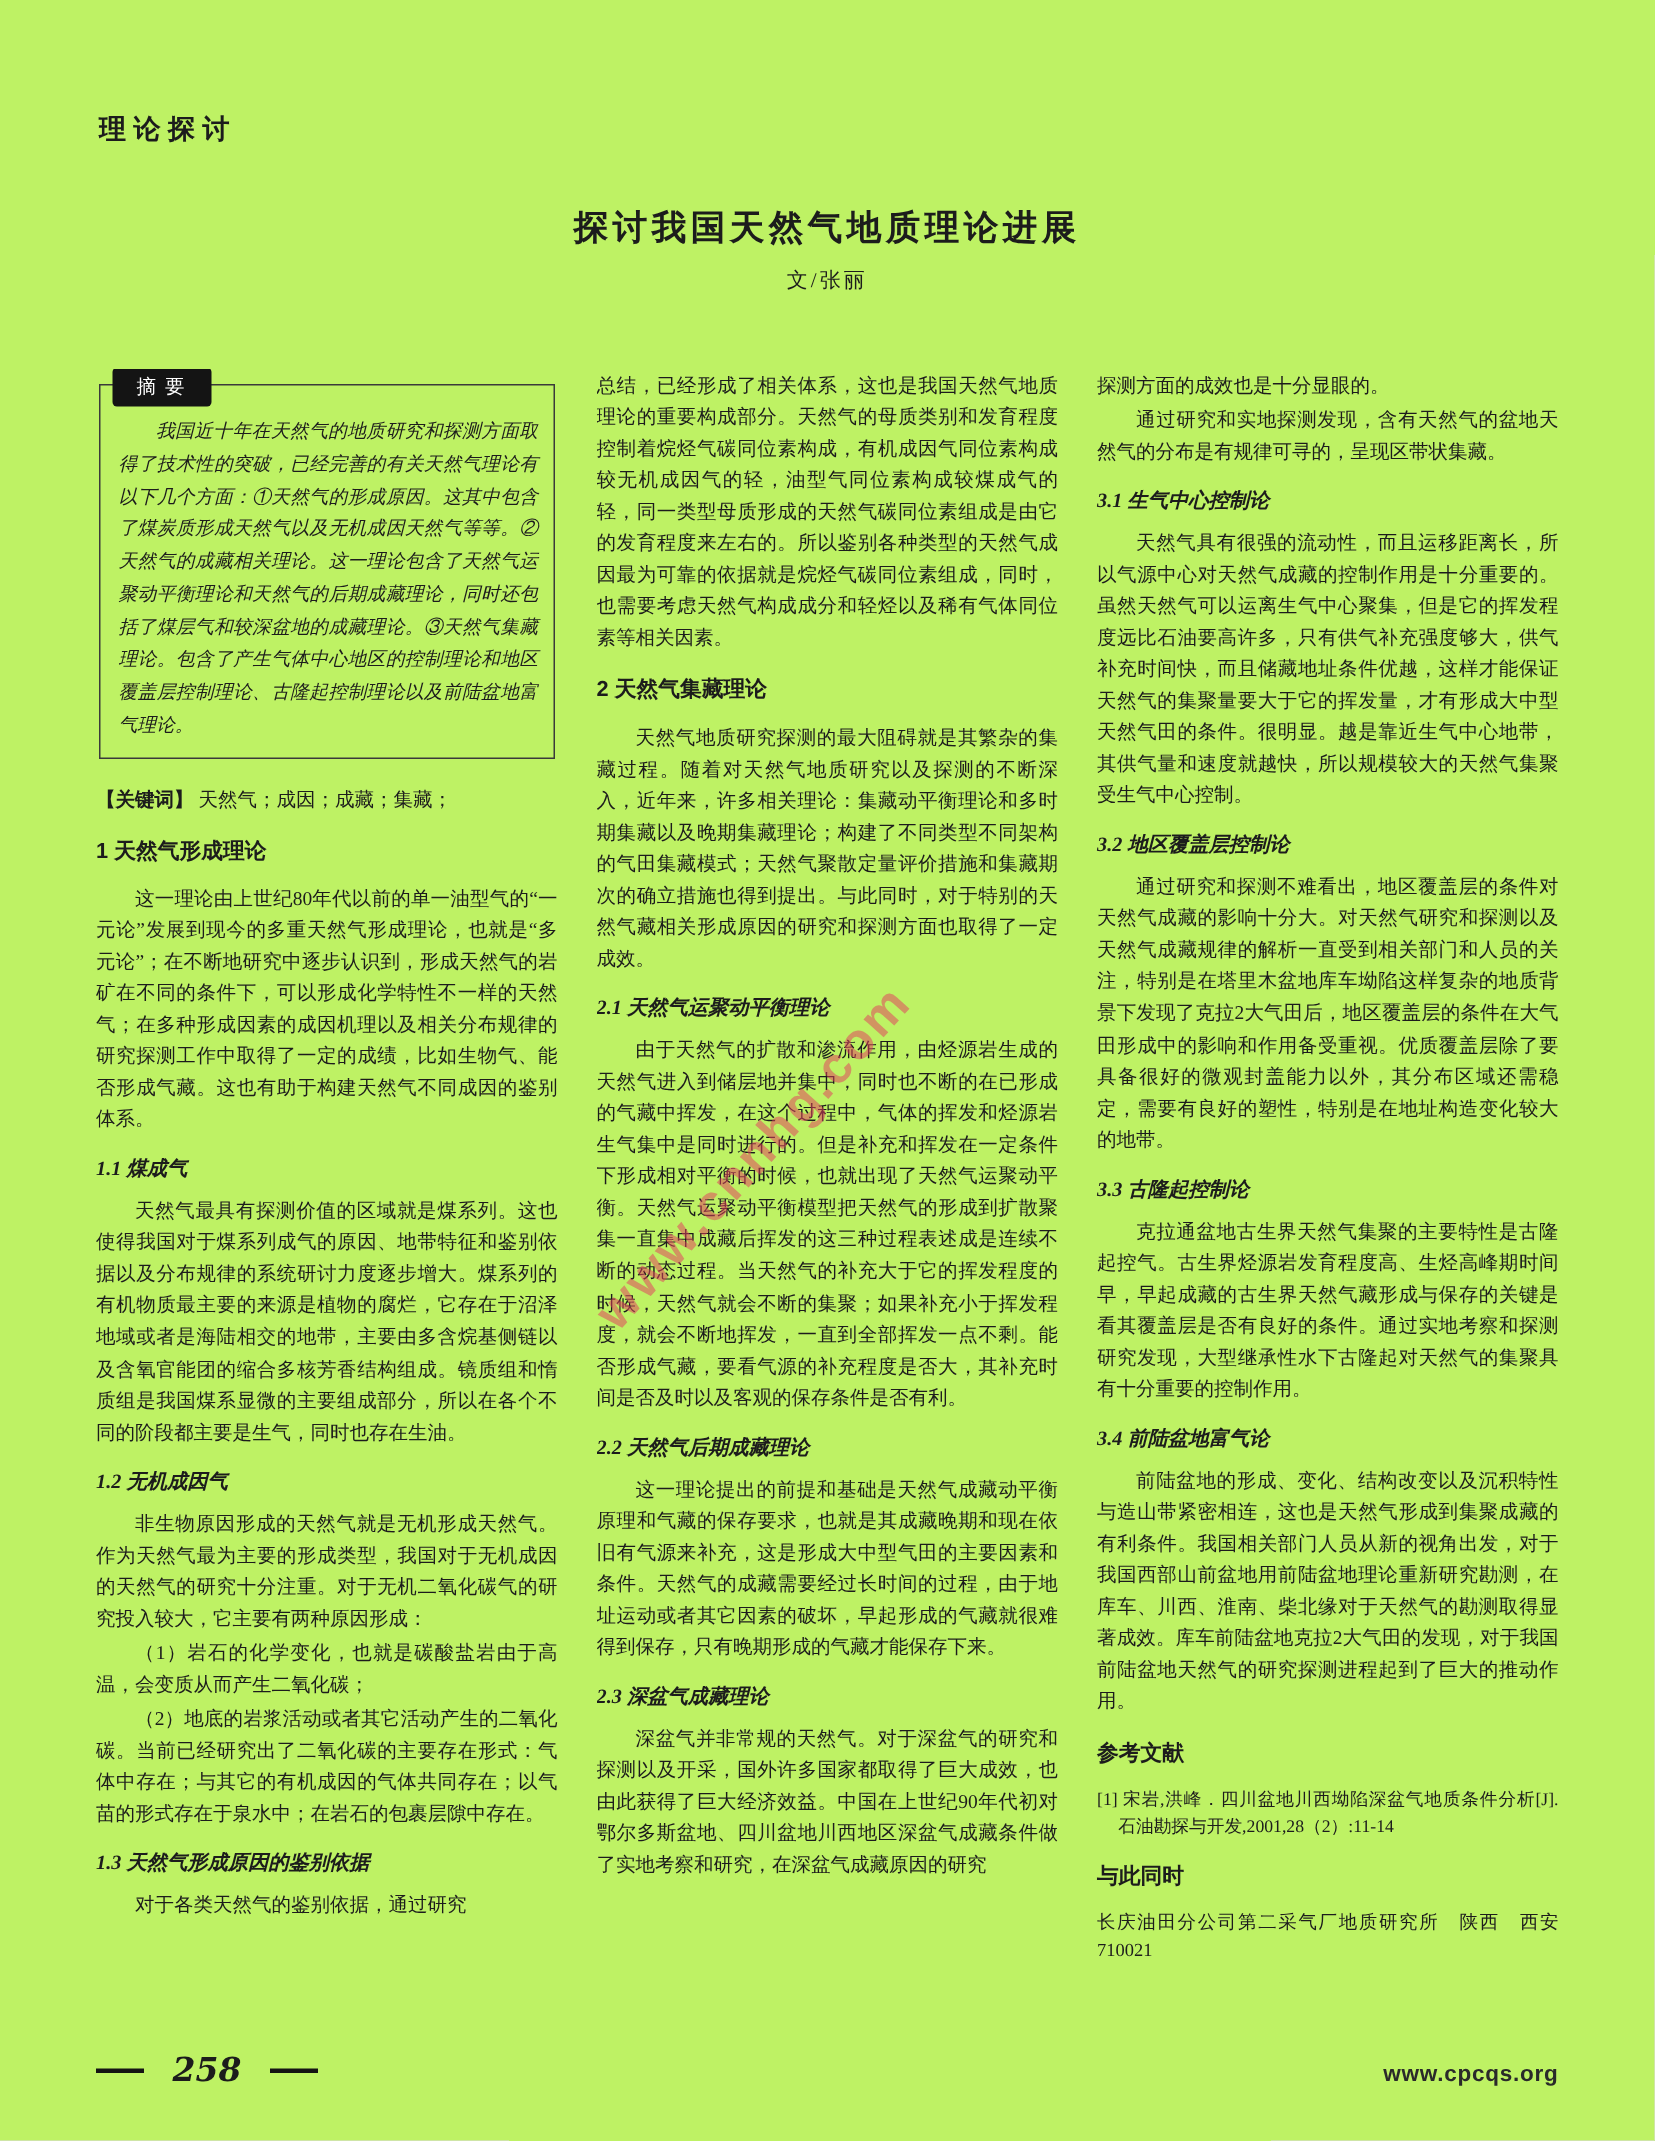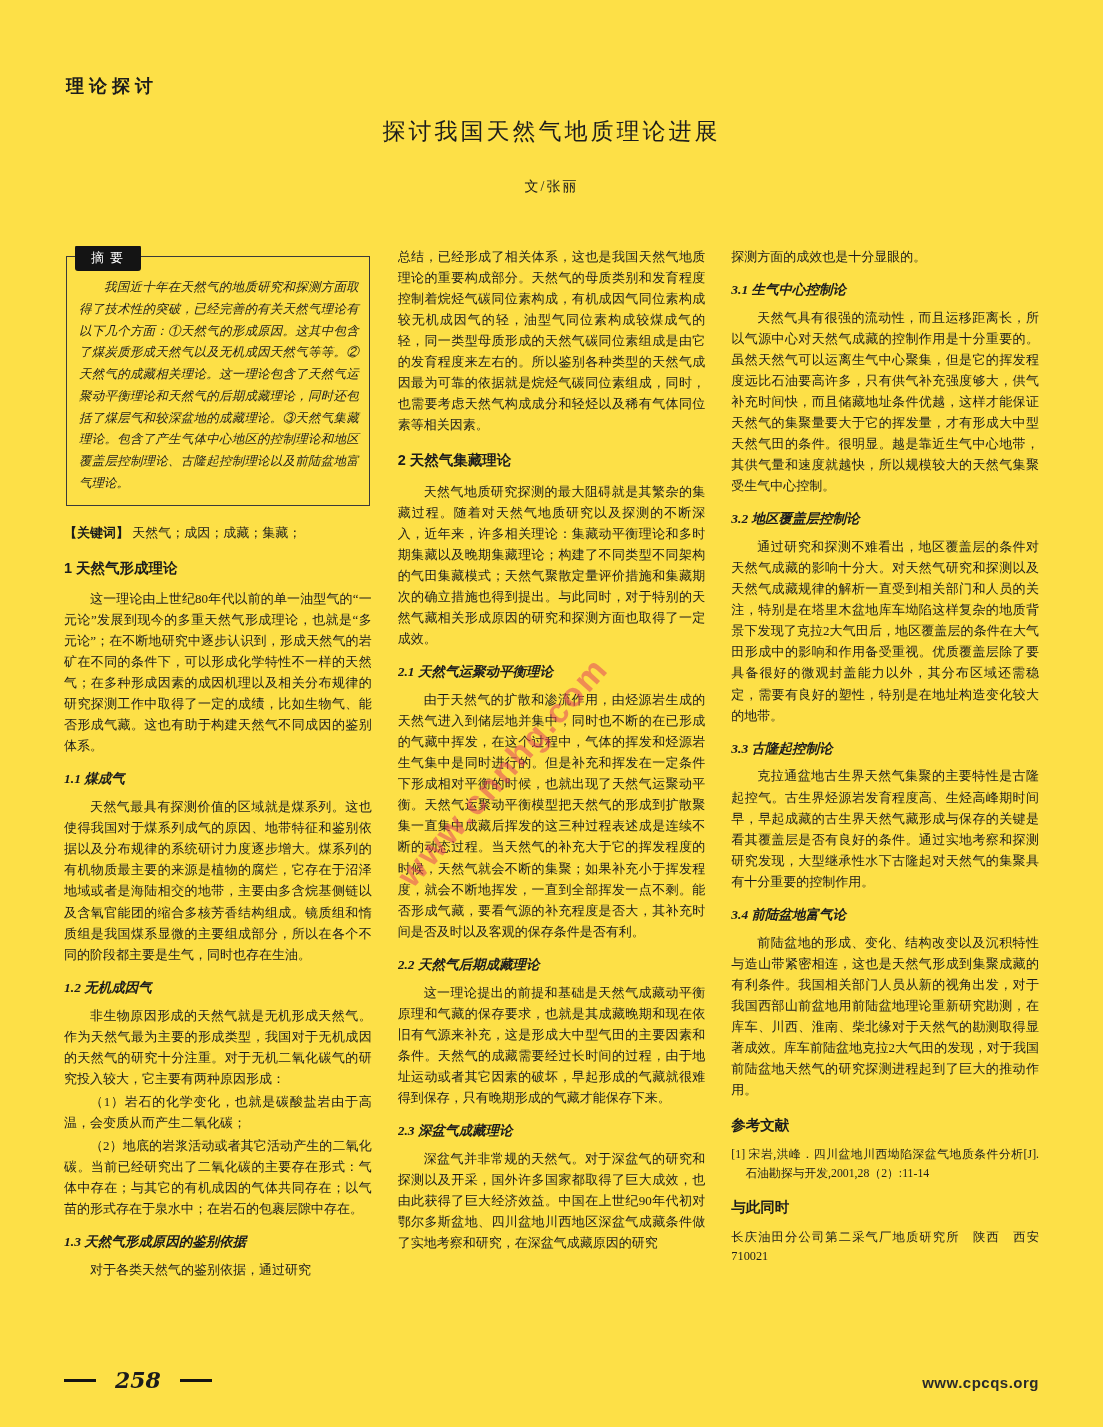--- a/index.html
+++ b/index.html
@@ -1,33 +1,33 @@
 <!DOCTYPE html>
 <html><head>
 <meta charset="utf-8">
 <style>
   html,body { margin:0; padding:0; background:#dcdcdc; }
   .page {
     position:relative;
     width:1103px; height:1427px;
     margin:0 auto;
-    background:#fde047;
+    background:#bef264;
     overflow:hidden;
     font-family:"Liberation Serif","DejaVu Serif",serif;
     color:#1c1c1c;
   }
   .kicker {
     position:absolute; top:74px; left:66px;
     font-family:"Liberation Sans","DejaVu Sans",sans-serif;
     font-weight:bold; font-size:18px; letter-spacing:5px;
   }
   .title {
-    position:absolute; top:116px; left:0; width:100%;
+    position:absolute; top:136px; left:0; width:100%;
     text-align:center; margin:0;
-    font-size:23px; font-weight:normal; letter-spacing:3px;
+    font-size:23px; font-weight:bold; letter-spacing:3px;
   }
   .author {
     position:absolute; top:178px; left:0; width:100%;
     text-align:center; font-size:14px; letter-spacing:2px;
   }
   .columns {
     position:absolute; top:246px; left:64px; right:64px; bottom:66px;
     display:flex; gap:26px;
   }
   .col {
@@ -138,20 +138,21 @@
       <h3 class="sub">2.1 天然气运聚动平衡理论</h3>
       <p class="body">由于天然气的扩散和渗流作用，由烃源岩生成的天然气进入到储层地并集中，同时也不断的在已形成的气藏中挥发，在这个过程中，气体的挥发和烃源岩生气集中是同时进行的。但是补充和挥发在一定条件下形成相对平衡的时候，也就出现了天然气运聚动平衡。天然气运聚动平衡模型把天然气的形成到扩散聚集一直集中成藏后挥发的这三种过程表述成是连续不断的动态过程。当天然气的补充大于它的挥发程度的时候，天然气就会不断的集聚；如果补充小于挥发程度，就会不断地挥发，一直到全部挥发一点不剩。能否形成气藏，要看气源的补充程度是否大，其补充时间是否及时以及客观的保存条件是否有利。</p>
       <h3 class="sub">2.2 天然气后期成藏理论</h3>
       <p class="body">这一理论提出的前提和基础是天然气成藏动平衡原理和气藏的保存要求，也就是其成藏晚期和现在依旧有气源来补充，这是形成大中型气田的主要因素和条件。天然气的成藏需要经过长时间的过程，由于地址运动或者其它因素的破坏，早起形成的气藏就很难得到保存，只有晚期形成的气藏才能保存下来。</p>
       <h3 class="sub">2.3 深盆气成藏理论</h3>
       <p class="body">深盆气并非常规的天然气。对于深盆气的研究和探测以及开采，国外许多国家都取得了巨大成效，也由此获得了巨大经济效益。中国在上世纪90年代初对鄂尔多斯盆地、四川盆地川西地区深盆气成藏条件做了实地考察和研究，在深盆气成藏原因的研究</p>
     </div>
 
     <div class="col">
       <p class="body noindent">探测方面的成效也是十分显眼的。</p>
+      <p class="body">通过研究和实地探测发现，含有天然气的盆地天然气的分布是有规律可寻的，呈现区带状集藏。</p>
       <h3 class="sub">3.1 生气中心控制论</h3>
       <p class="body">天然气具有很强的流动性，而且运移距离长，所以气源中心对天然气成藏的控制作用是十分重要的。虽然天然气可以运离生气中心聚集，但是它的挥发程度远比石油要高许多，只有供气补充强度够大，供气补充时间快，而且储藏地址条件优越，这样才能保证天然气的集聚量要大于它的挥发量，才有形成大中型天然气田的条件。很明显。越是靠近生气中心地带，其供气量和速度就越快，所以规模较大的天然气集聚受生气中心控制。</p>
       <h3 class="sub">3.2 地区覆盖层控制论</h3>
       <p class="body">通过研究和探测不难看出，地区覆盖层的条件对天然气成藏的影响十分大。对天然气研究和探测以及天然气成藏规律的解析一直受到相关部门和人员的关注，特别是在塔里木盆地库车坳陷这样复杂的地质背景下发现了克拉2大气田后，地区覆盖层的条件在大气田形成中的影响和作用备受重视。优质覆盖层除了要具备很好的微观封盖能力以外，其分布区域还需稳定，需要有良好的塑性，特别是在地址构造变化较大的地带。</p>
       <h3 class="sub">3.3 古隆起控制论</h3>
       <p class="body">克拉通盆地古生界天然气集聚的主要特性是古隆起控气。古生界烃源岩发育程度高、生烃高峰期时间早，早起成藏的古生界天然气藏形成与保存的关键是看其覆盖层是否有良好的条件。通过实地考察和探测研究发现，大型继承性水下古隆起对天然气的集聚具有十分重要的控制作用。</p>
       <h3 class="sub">3.4 前陆盆地富气论</h3>
       <p class="body">前陆盆地的形成、变化、结构改变以及沉积特性与造山带紧密相连，这也是天然气形成到集聚成藏的有利条件。我国相关部门人员从新的视角出发，对于我国西部山前盆地用前陆盆地理论重新研究勘测，在库车、川西、淮南、柴北缘对于天然气的勘测取得显著成效。库车前陆盆地克拉2大气田的发现，对于我国前陆盆地天然气的研究探测进程起到了巨大的推动作用。</p>
       <h2 class="sec">参考文献</h2>
       <p class="ref-entry">[1] 宋岩,洪峰．四川盆地川西坳陷深盆气地质条件分析[J]. 石油勘探与开发,2001,28（2）:11-14</p>

